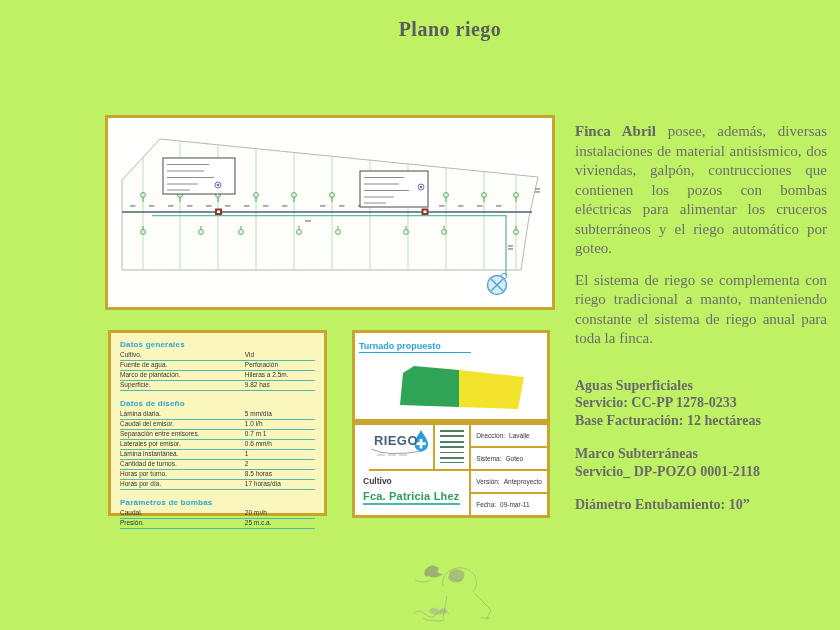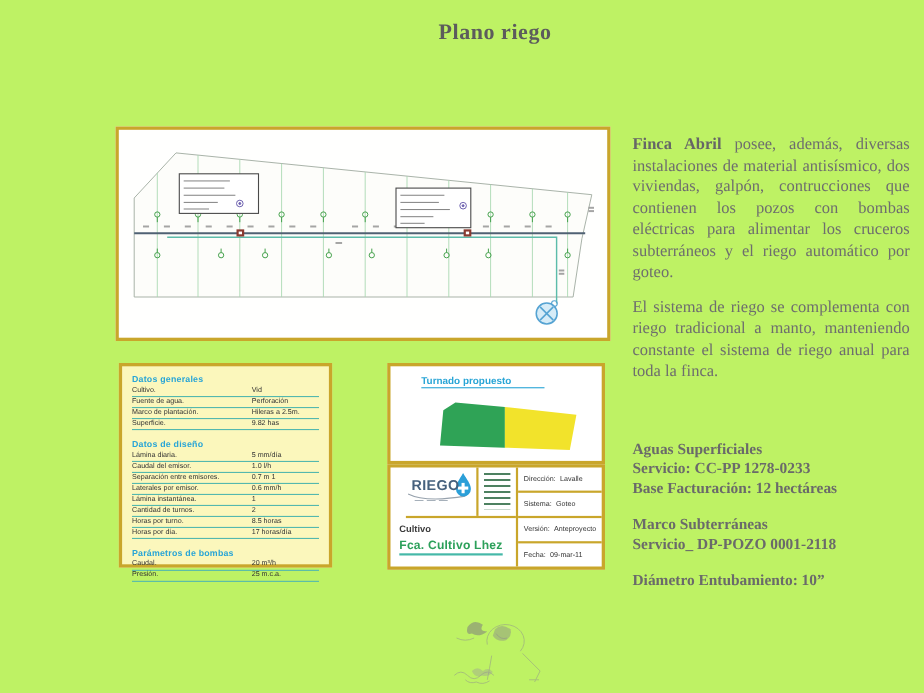--- a/index.html
+++ b/index.html
@@ -11,31 +11,31 @@
       font-family:"Liberation Serif",serif;font-weight:bold;font-size:20px;color:#5c5c5c;
       letter-spacing:.5px;}
 
   
   .gold{border:3px solid #c9a62b;box-sizing:border-box;position:absolute;background:#fffffe;}
 
   .plan-box{left:105px;top:115px;width:450px;height:195px;}
   .plan-svg{display:block;}
 
   
-  .data-box{left:108px;top:330px;width:194px;height:186px;background:#fbf7bc;padding:7px 9px;}
+  .data-box{left:108px;top:330px;width:219px;height:186px;background:#fbf7bc;padding:7px 9px;}
   .sec-title{font-weight:bold;font-size:8px;color:#29a5d6;margin:0 0 2px 0;letter-spacing:.2px;}
   .section{margin-bottom:8px;}
   .drow{display:flex;font-size:6.5px;color:#333;border-bottom:1px solid #53b8ae;
         padding:1px 0 1.2px 0;line-height:6.8px;}
   .dl{width:64%;}
   .dv{width:36%;}
 
   
   .turnado-box{left:352px;top:330px;width:198px;height:92px;background:#ffffff;}
-  .turnado-title{position:absolute;left:28px;top:8px;font-weight:bold;font-size:9px;color:#29a5d6;
+  .turnado-title{position:absolute;left:4px;top:8px;font-weight:bold;font-size:9px;color:#29a5d6;
       border-bottom:1.5px solid #29a5d6;padding:0 30px 1px 0;}
   .turnado-shape{position:absolute;left:0;top:0;}
 
   
   .titleblock{left:352px;top:422px;width:198px;height:96px;background:#fff;display:flex;}
   .tb-left{width:122px;border-right:2px solid #c9a62b;display:flex;flex-direction:column;}
   .tb-logo-row{height:46px;border-bottom:2px solid #c9a62b;display:flex;box-sizing:border-box;margin-left:14px;}
   .logo-cell{width:66px;border-right:2px solid #c9a62b;position:relative;box-sizing:border-box;}
   .logo-text{position:absolute;left:5px;top:8px;font-weight:bold;font-size:13px;color:#46617d;
       letter-spacing:.4px;}
@@ -49,21 +49,21 @@
   .tb-right{flex:1;display:flex;flex-direction:column;}
   .tb-field{flex:1;display:flex;align-items:center;gap:4px;padding:0 5px;
       border-bottom:2px solid #c9a62b;font-size:6.5px;color:#333;}
   .tb-field:last-child{border-bottom:none;}
 
   
   .right-col{position:absolute;left:575px;top:110px;width:252px;
       font-family:"Liberation Serif",serif;color:#6e6e6e;}
   .para{margin:12px 0 11px 0;font-size:15px;line-height:19.5px;text-align:justify;}
   .para b{color:#666;}
-  .info-block{margin-top:52px;font-weight:bold;font-size:14px;line-height:17.5px;color:#6a6a6a;}
+  .info-block{margin-top:28px;font-weight:bold;font-size:14px;line-height:17.5px;color:#6a6a6a;}
   .info-group{margin-bottom:16px;}
 
   .sketch{position:absolute;left:395px;top:552px;}
 </style>
 </head>
 <body>
 
 <div class="page">
 
   <div class="page-title">Plano riego</div>
@@ -296,21 +296,21 @@
             </g>
           </svg>
           <span class="logo-text">RIEGO</span>
         </div>
         <div class="fineprint-cell">
           <div class="fine-print"></div>
         </div>
       </div>
       <div class="tb-proyecto">
         <div class="proyecto-label">Cultivo</div>
-        <div class="proyecto-name">Fca. Cultivo Lhez</div>
+        <div class="proyecto-name">Fca. Patricia Lhez</div>
       </div>
     </div>
     <div class="tb-right">
       <div class="tb-field">
         <span>Dirección:</span>
         <span>Lavalle</span>
       </div>
       <div class="tb-field">
         <span>Sistema:</span>
         <span>Goteo</span>

